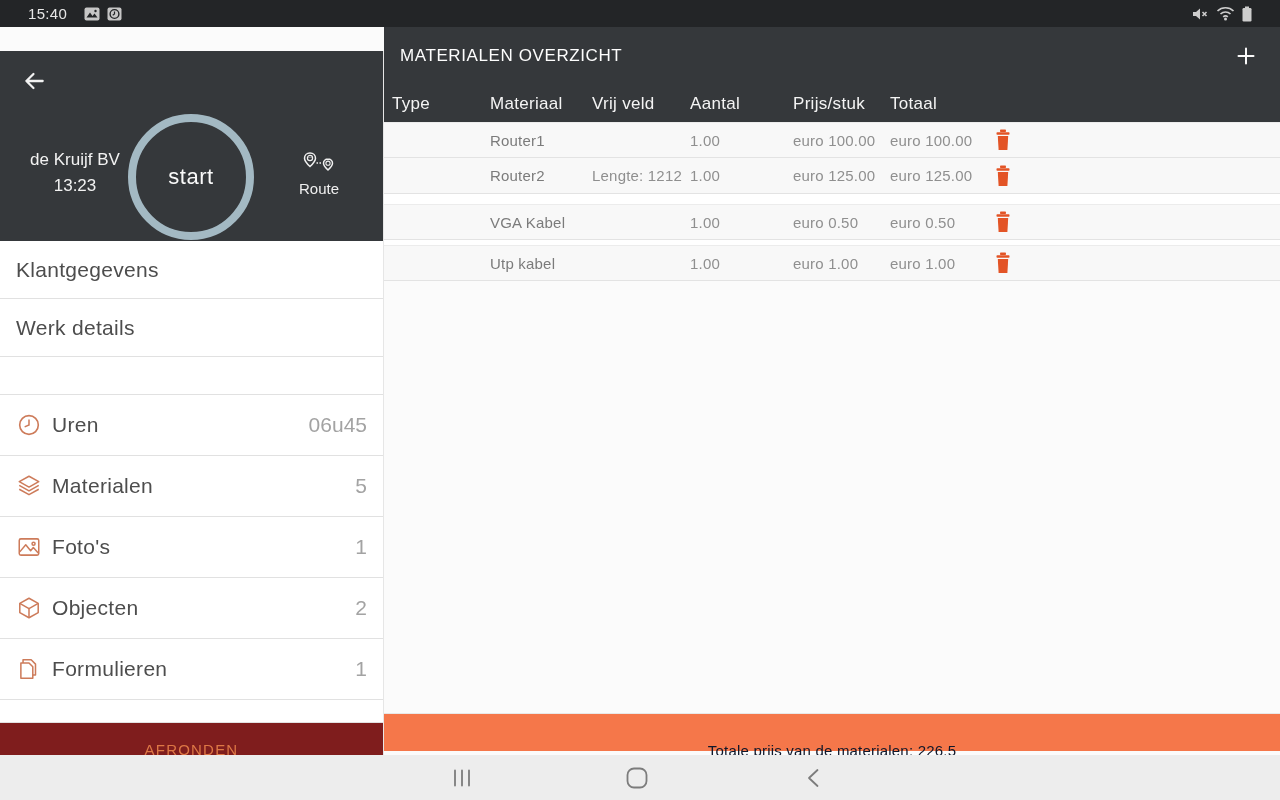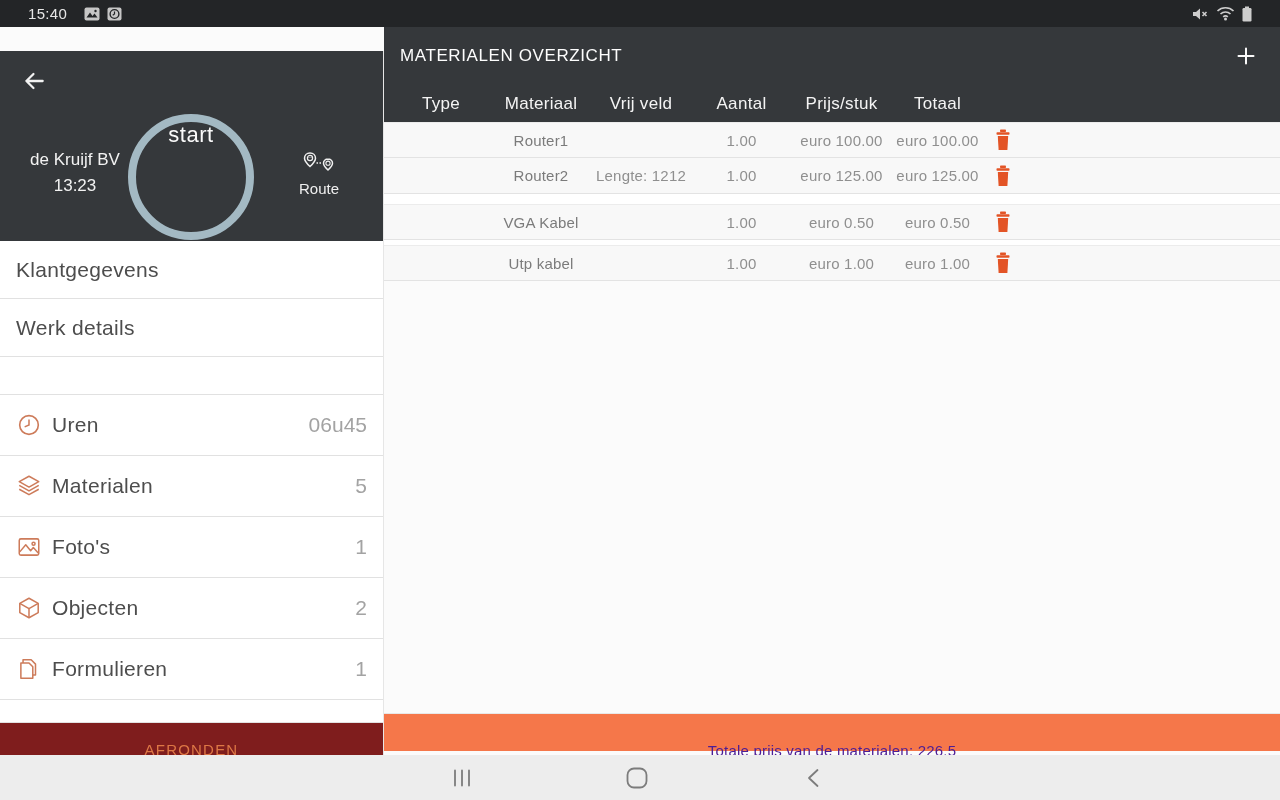--- a/index.html
+++ b/index.html
@@ -16,21 +16,21 @@
 
   
   .sidebar { position:absolute; left:0; top:27px; width:384px; height:728px;
     background:#fff; border-right:1px solid #e6e6e6; z-index:10;margin-top:24px; }
   .sidebar-header { position:relative; width:100%; height:190px; background:#35383b; }
   .back-btn { position:absolute; left:18px; top:14px; width:32px; height:32px;
     display:flex; align-items:center; justify-content:center; cursor:pointer; }
   .company-block { position:absolute; left:16px; top:96px; width:118px; text-align:center;
     color:#f2f2f2; font-size:17px; line-height:26px; font-weight:normal; }
   .start-circle { position:absolute; left:128px; top:63px; width:126px; height:126px;
-    border:8px solid #a3b9c3; border-radius:50%; display:flex; 
+    border:8px solid #a3b9c3; border-radius:50%; display:flex; align-items:center;
     justify-content:center; color:#fafafa; font-size:22px; letter-spacing:0.5px; cursor:pointer; }
   .route-block { position:absolute; left:288px; top:100px; width:62px; text-align:center;
     color:#f0f0f0; font-size:15px; cursor:pointer; }
   .route-block svg { display:block; margin:0 auto 3px auto; }
 
   .menu { background:#fff; }
   .menu-item { position:relative; height:58px; display:flex; align-items:center;
     padding:0 16px; border-bottom:1px solid #e1e1e1; cursor:pointer; }
   .menu-item .label { font-size:21px; color:#4d4d4d; letter-spacing:0.3px; }
   .menu-gap { height:38px; border-bottom:1px solid #e1e1e1; background:#fff; }
@@ -44,37 +44,37 @@
   
   .main { position:absolute; left:384px; top:27px; width:896px; height:728px; background:#fbfbfb; }
   .app-bar { position:relative; height:58px; background:#35383b; }
   .app-title { position:absolute; left:16px; top:50%; transform:translateY(-50%);
     color:#fdfdfd; font-size:17px; letter-spacing:0.6px; }
   .add-btn { position:absolute; right:18px; top:13px; width:32px; height:32px;
     display:flex; align-items:center; justify-content:center; cursor:pointer; }
 
   .grid-row { display:grid;
     grid-template-columns:98px 102px 98px 103px 97px 95px 36px;
-    padding-left:8px; align-items:center;text-align:center; }
+    padding-left:8px; align-items:center; }
   .table-header { height:37px; background:#35383b; }
   .table-header .col { color:#f4f4f4; font-size:17px; letter-spacing:0.3px; }
 
   .row-group { background:#5eead4; }
   .t-row { height:36px; background:#f8f8f8; border-bottom:1px solid #e3e3e3; cursor:pointer; }
   .t-row:first-child { border-top:1px solid #ececec; }
   .t-row .cell { font-size:15px; color:#8f8f8f; letter-spacing:0.2px; }
   .t-row .cell.mat { color:#7b7b7b; }
   .group-gap-a { height:10px; background:#fff; }
   .group-gap-b { height:5px; background:#fff; }
   .trash { display:flex; align-items:center; justify-content:center; cursor:pointer; }
 
   .total-bar { position:absolute; left:0; top:686px; width:896px; height:38px;
     background:#f5774a; border-top:1px solid #e8e8e8; display:flex; align-items:center;
     justify-content:center; }
-  .total-bar .txt { color:#4c1d95; font-size:15px; letter-spacing:0.2px;margin-top:35px; }
+  .total-bar .txt { color:#0f172a; font-size:15px; letter-spacing:0.2px;margin-top:35px; }
 
   
   .nav-bar { position:absolute; left:0; top:755px; width:1280px; height:45px;
     background:#ededed; z-index:20; }
   .nav-btn { position:absolute; top:0; width:60px; height:45px; display:flex;
     align-items:center; justify-content:center; cursor:pointer; }
   .nav-recents { left:432px; } .nav-home { left:607px; } .nav-back { left:783px; }
 </style>
 </head>
 <body>

